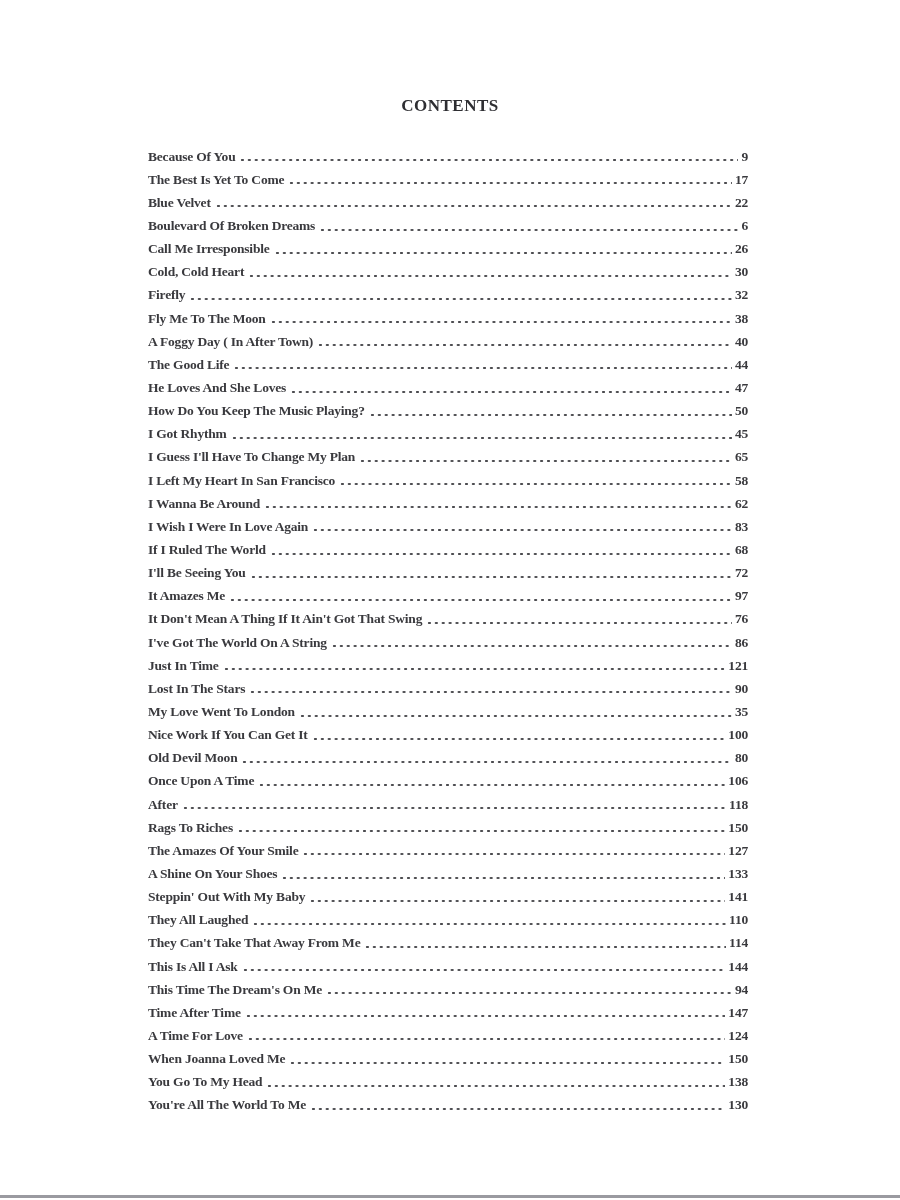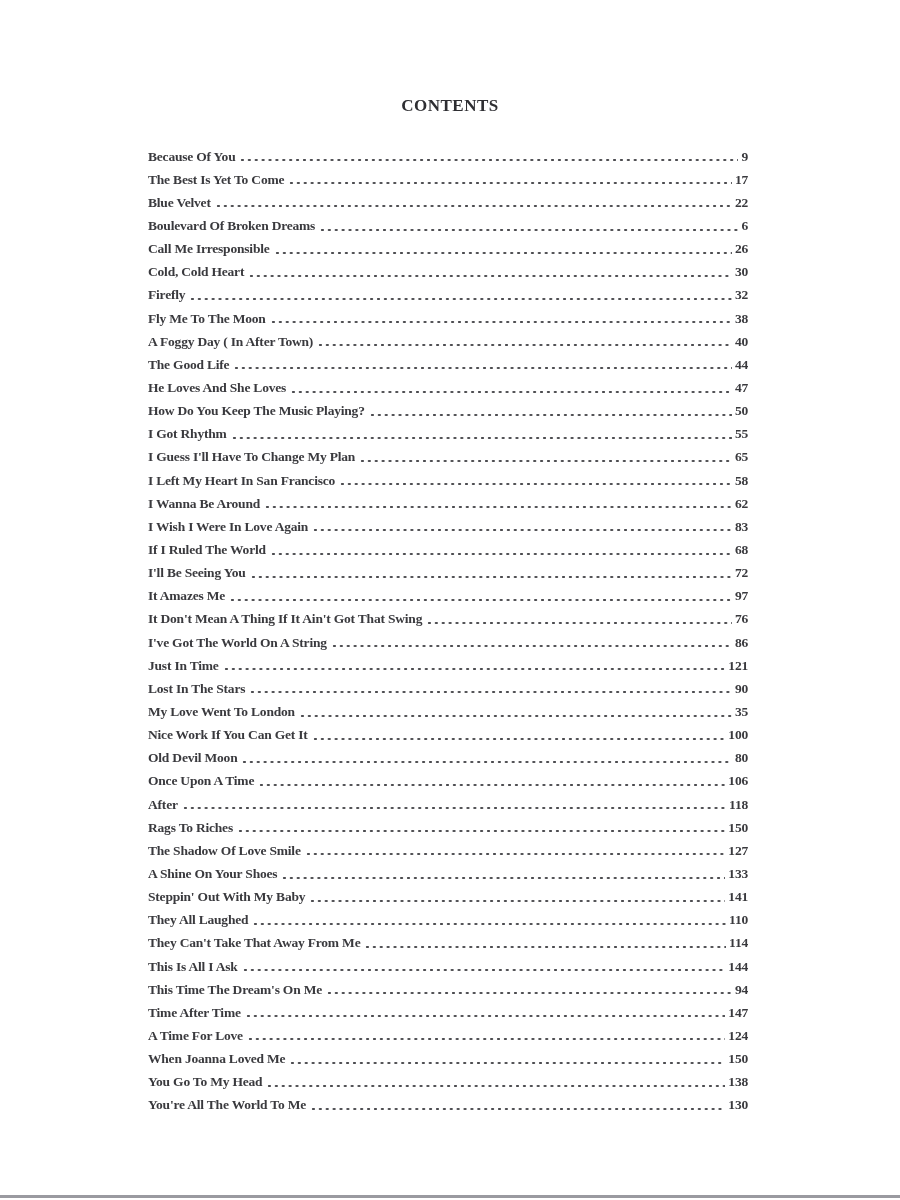--- a/index.html
+++ b/index.html
@@ -141,21 +141,21 @@
 
     <div class="row">
       <span class="t">How Do You Keep The Music Playing?</span>
       <span class="dots"></span>
       <span class="p">50</span>
     </div>
 
     <div class="row">
       <span class="t">I Got Rhythm</span>
       <span class="dots"></span>
-      <span class="p">55</span>
+      <span class="p">45</span>
     </div>
 
     <div class="row">
       <span class="t">I Guess I'll Have To Change My Plan</span>
       <span class="dots"></span>
       <span class="p">65</span>
     </div>
 
     <div class="row">
       <span class="t">I Left My Heart In San Francisco</span>
@@ -247,21 +247,21 @@
       <span class="p">118</span>
     </div>
 
     <div class="row">
       <span class="t">Rags To Riches</span>
       <span class="dots"></span>
       <span class="p">150</span>
     </div>
 
     <div class="row">
-      <span class="t">The Shadow Of Love Smile</span>
+      <span class="t">The Amazes Of Your Smile</span>
       <span class="dots"></span>
       <span class="p">127</span>
     </div>
 
     <div class="row">
       <span class="t">A Shine On Your Shoes</span>
       <span class="dots"></span>
       <span class="p">133</span>
     </div>
 

